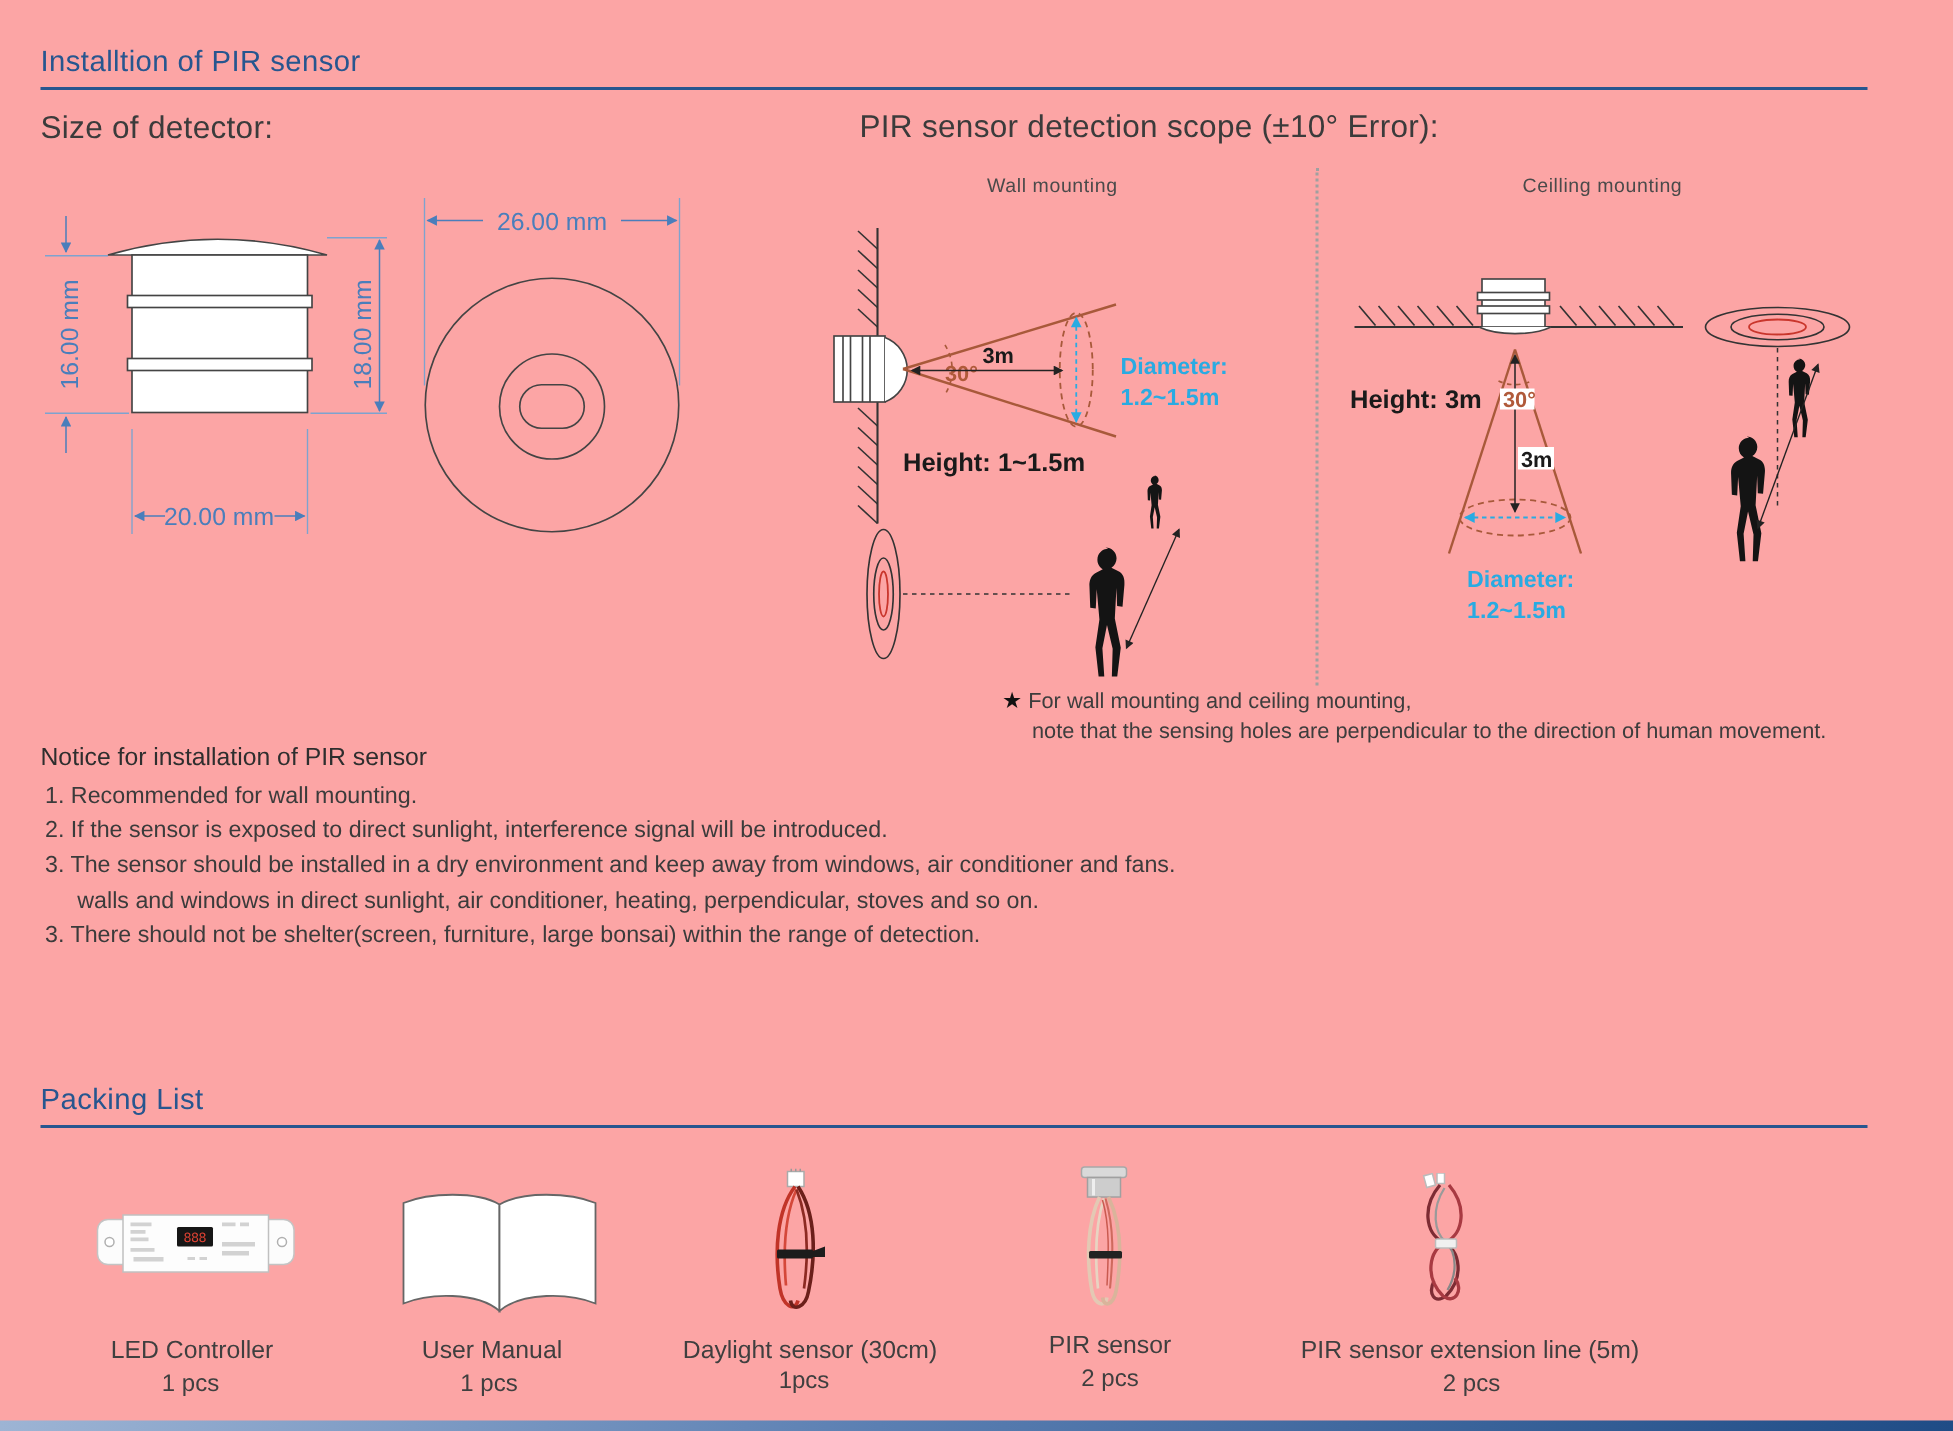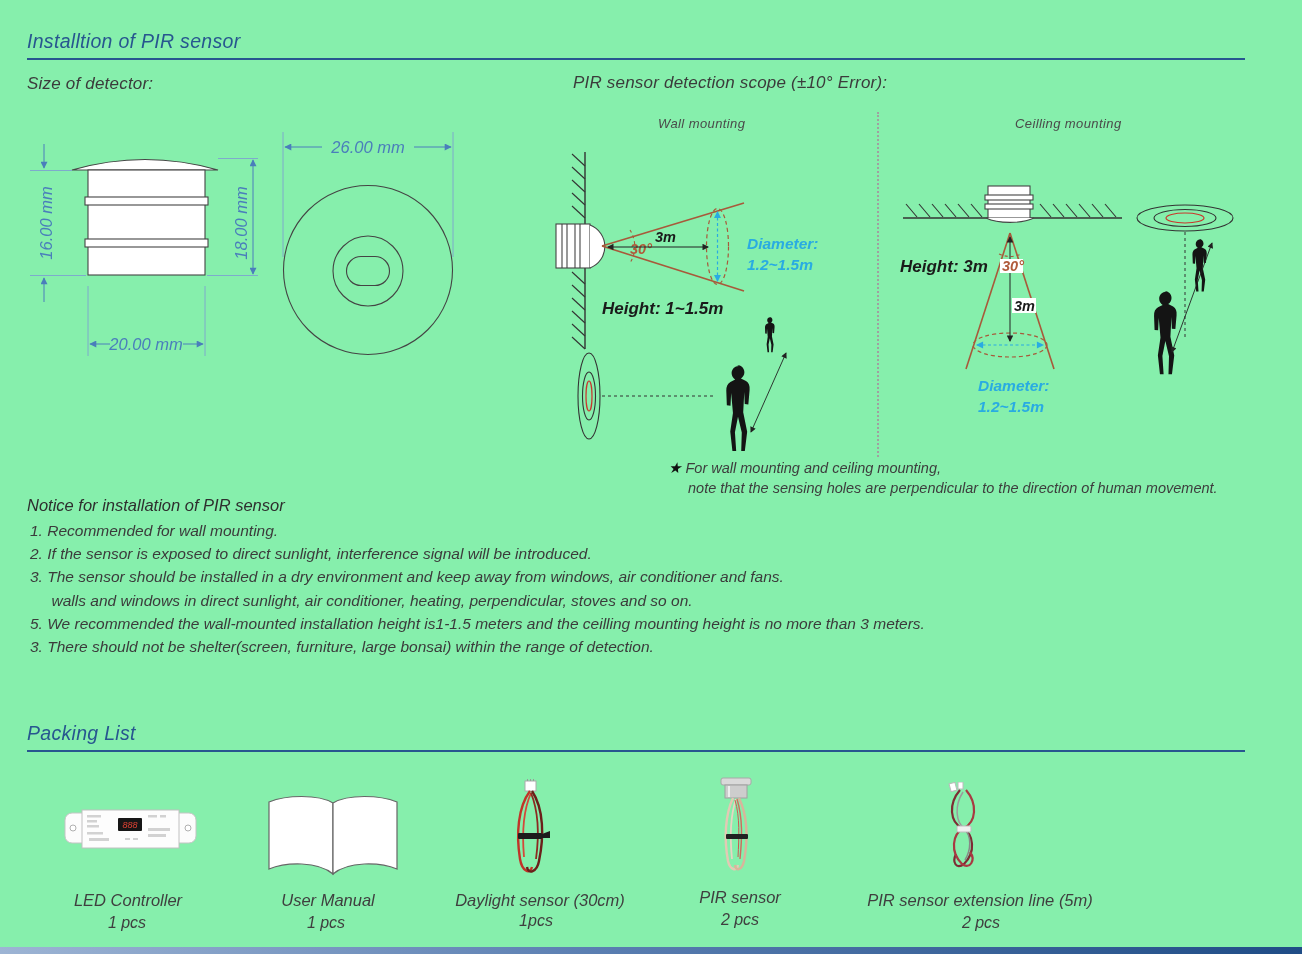--- a/index.html
+++ b/index.html
@@ -1,21 +1,21 @@
 <!DOCTYPE html>
 <html><head>
 <meta charset="utf-8">
 <style>
   html,body{margin:0;padding:0;background:#fff;}
-  .page{position:relative;width:1302px;height:954px;background:#86efac;overflow:hidden;
-        font-family:"Liberation Sans",sans-serif;color:#3b3b3b;font-style:italic;}
+  .page{position:relative;width:1302px;height:954px;background:#fca5a5;overflow:hidden;
+        font-family:"Liberation Sans",sans-serif;color:#3b3b3b;}
   .abs{position:absolute;}
   .h1{font-size:19.5px;font-weight:500;color:#27568f;letter-spacing:.3px;}
   .rule{height:2px;background:#27568f;}
-  .seclabel{font-size:17px;color:#3b3b3b;letter-spacing:.2px;}
+  .seclabel{font-size:21px;color:#3b3b3b;letter-spacing:.2px;}
   .mountlabel{font-size:13px;color:#4a4a4a;letter-spacing:.4px;}
   .notice-title{font-size:16.5px;font-weight:500;color:#2e2e2e;}
   .notice-line{font-size:15.5px;line-height:23.2px;color:#3b3b3b;white-space:pre;}
   .star-note{font-size:14.5px;color:#3d3d3d;line-height:20px;}
   .pack-name{font-size:16.5px;color:#3f3f3f;text-align:right;transform:translateX(-50%);white-space:nowrap;}
   .pack-qty{font-size:16px;color:#3f3f3f;text-align:center;transform:translateX(-50%);white-space:nowrap;}
   .divider-dotted{border-left:2px dotted #a0a0a0;width:0;}
   svg text{font-family:"Liberation Sans",sans-serif;}
   .dimtxt{fill:#4a7ebb;font-size:16.5px;}
   .bottom-bar{background:linear-gradient(90deg,#9db4d4 0%,#5b7fb2 45%,#1f4c86 100%);}
@@ -223,21 +223,20 @@
     <span>For wall mounting and ceiling mounting,</span><br>
     <span style="padding-left:20px;">note that the sensing holes are perpendicular to the direction of human movement.</span>
   </div>
 
   <div class="abs notice-title" style="left:27px;top:496px;">Notice for installation of PIR sensor</div>
   <div class="abs" style="left:30px;top:519px;width:1120px;">
     <div class="notice-line">1. Recommended for wall mounting.</div>
     <div class="notice-line">2. If the sensor is exposed to direct sunlight, interference signal will be introduced.</div>
     <div class="notice-line">3. The sensor should be installed in a dry environment and keep away from windows, air conditioner and fans.</div>
     <div class="notice-line">     walls and windows in direct sunlight, air conditioner, heating, perpendicular, stoves and so on.</div>
-    <div class="notice-line">5. We recommended the wall-mounted installation height is1-1.5 meters and the ceilling mounting height is no more than 3 meters.</div>
     <div class="notice-line">3. There should not be shelter(screen, furniture, large bonsai) within the range of detection.</div>
   </div>
 
   <div class="abs h1" style="left:27px;top:722px;">Packing List</div>
   <div class="abs rule" style="left:27px;top:750px;width:1218px;"></div>
 
   <svg class="abs" style="left:63px;top:803px;" width="135" height="52" viewBox="0 0 135 52">
     <rect x="2" y="10" width="131" height="30" rx="7" fill="#fcfcfc" stroke="#c4c4c4"></rect>
     <circle cx="10" cy="25" r="3" fill="#fff" stroke="#b0b0b0"></circle>
     <circle cx="125" cy="25" r="3" fill="#fff" stroke="#b0b0b0"></circle>

